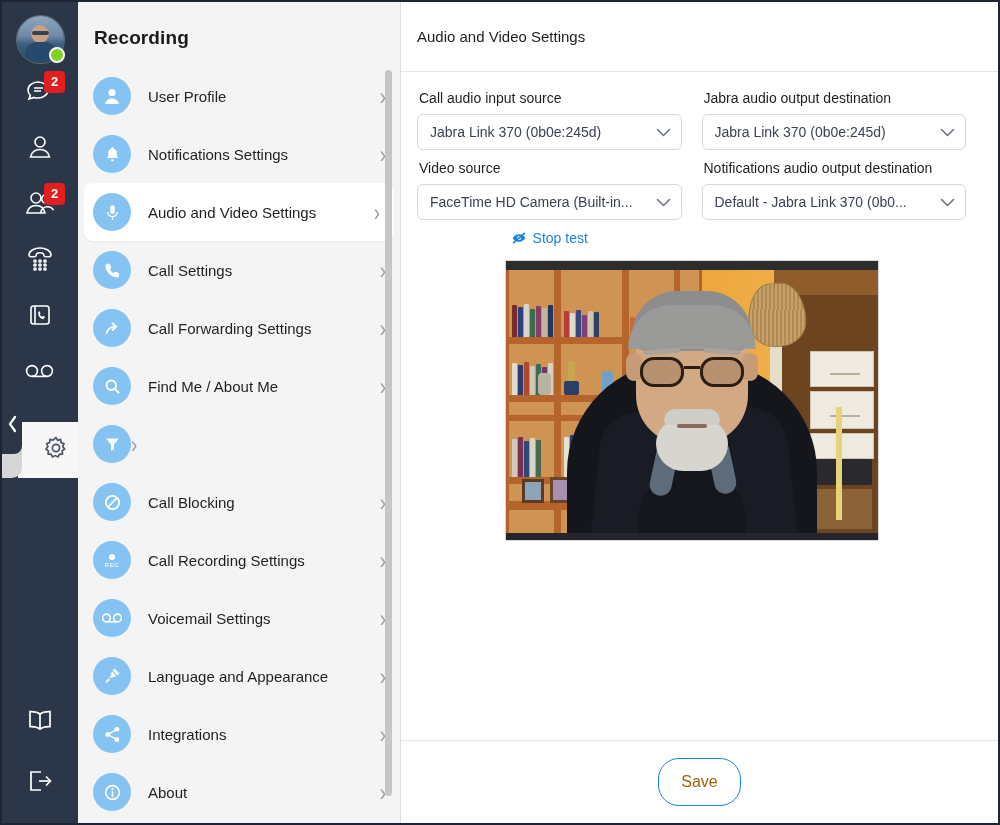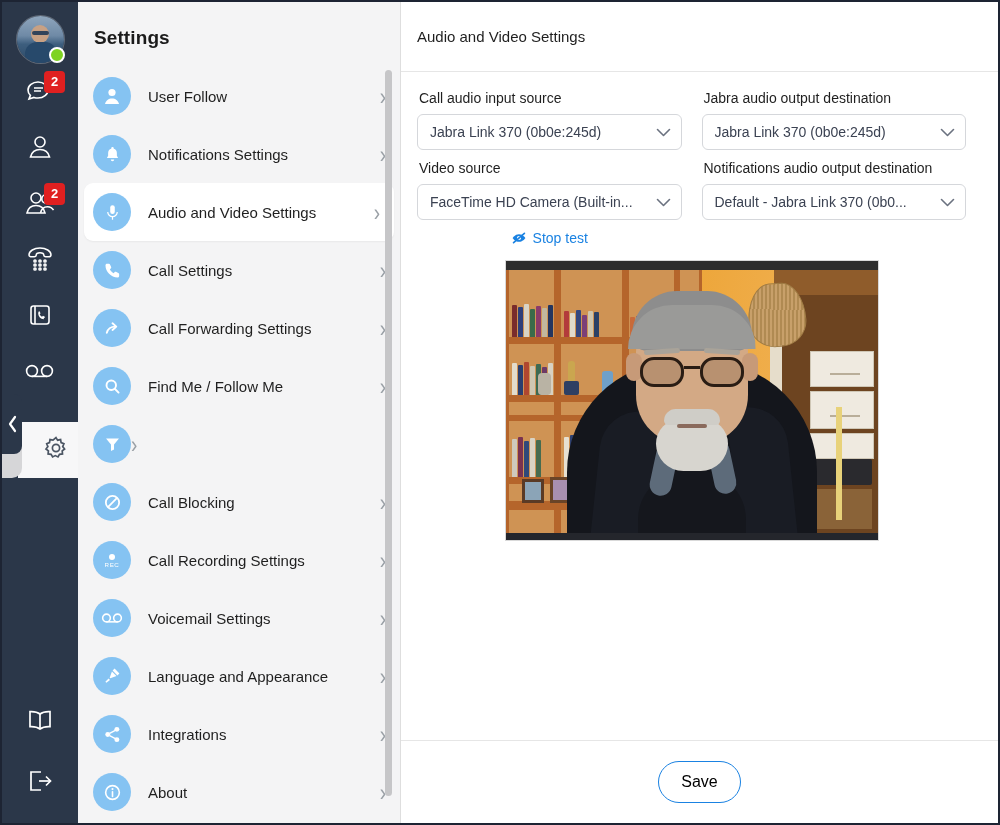--- a/index.html
+++ b/index.html
@@ -229,22 +229,22 @@
   .v-frame{position:absolute;left:0;top:0;width:100%;height:9px;background:#2d2d2d;}
   .v-frame-b{position:absolute;left:0;bottom:0;width:100%;height:7px;background:#24262c;}
 
   .main-footer{
     flex:0 0 auto;height:82px;
     border-top:1px solid #e6e6e6;
     display:flex;align-items:center;justify-content:center;
     background:#fff;
   }
   .save-btn{
-    width:83px;height:42px;border-radius:21px;
-    border:1px solid #1a82e2;background:#fff;color:#000000;
+    width:83px;height:48px;border-radius:21px;
+    border:1px solid #1a82e2;background:#fff;color:#a16207;
     font-size:16px;font-family:"Liberation Sans",sans-serif;
     cursor:pointer;display:flex;align-items:center;justify-content:center;
   }
 </style>
 </head>
 <body>
 
 <div class="app">
 
   <div class="rail">
@@ -355,31 +355,31 @@
         <svg width="30" height="26" viewBox="0 0 30 26" fill="none" stroke="#fff" stroke-width="1.7">
           <path d="M16 4H6v18h10"></path>
           <path d="M14 13h11"></path>
           <path d="M21 8.5l4.5 4.5L21 17.5"></path>
         </svg>
       </span>
     </div>
   </div>
 
   <div class="settings-panel">
-    <div class="settings-title">Settings</div>
+    <div class="settings-title">Recording</div>
     <div class="settings-list">
 
       <div class="srow">
         <span class="srow-ico">
           <svg width="20" height="20" viewBox="0 0 20 20" fill="#fff">
               <circle cx="10" cy="6.5" r="3.6"></circle>
               <path d="M3 18c.8-3.7 3.6-5.6 7-5.6s6.2 1.9 7 5.6z"></path>
             </svg>
         </span>
-        <span class="srow-label">User Follow</span>
+        <span class="srow-label">User Profile</span>
         <span class="chev">›</span>
       </div>
 
       <div class="srow">
         <span class="srow-ico">
           <svg width="19" height="19" viewBox="0 0 20 20" fill="#fff">
               <path d="M10 2.2a1.3 1.3 0 011.3 1.3v.5a4.6 4.6 0 013.3 4.4v3l1.3 2.2H4.1L5.4 11.4v-3a4.6 4.6 0 013.3-4.4v-.5A1.3 1.3 0 0110 2.2z"></path>
               <path d="M8.2 15.2h3.6a1.8 1.8 0 01-3.6 0z"></path>
             </svg>
         </span>
@@ -420,21 +420,21 @@
         <span class="chev">›</span>
       </div>
 
       <div class="srow">
         <span class="srow-ico">
           <svg width="19" height="19" viewBox="0 0 20 20" fill="none" stroke="#fff" stroke-width="2" stroke-linecap="round">
               <circle cx="8.7" cy="8.7" r="5"></circle>
               <path d="M12.4 12.4l4 4"></path>
             </svg>
         </span>
-        <span class="srow-label">Find Me / Follow Me</span>
+        <span class="srow-label">Find Me / About Me</span>
         <span class="chev">›</span>
       </div>
 
       <div class="srow">
         <span class="srow-ico">
           <svg width="19" height="19" viewBox="0 0 20 20" fill="#fff">
               <path d="M3.2 3.6h13.6L11.6 10v5.2l-3.2 1.6V10z"></path>
             </svg>
         </span>
         <span class="chev">›</span>

